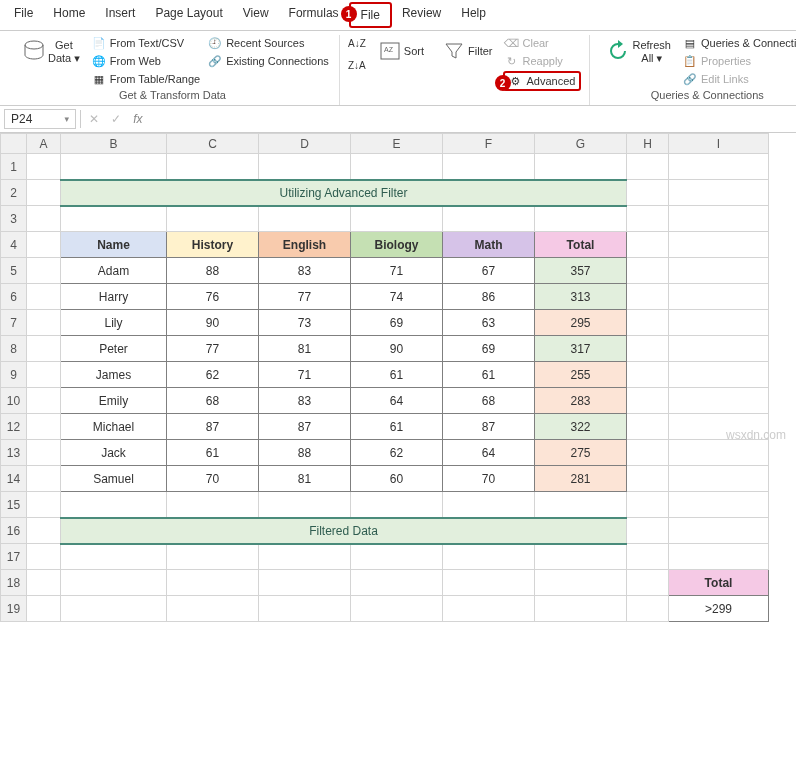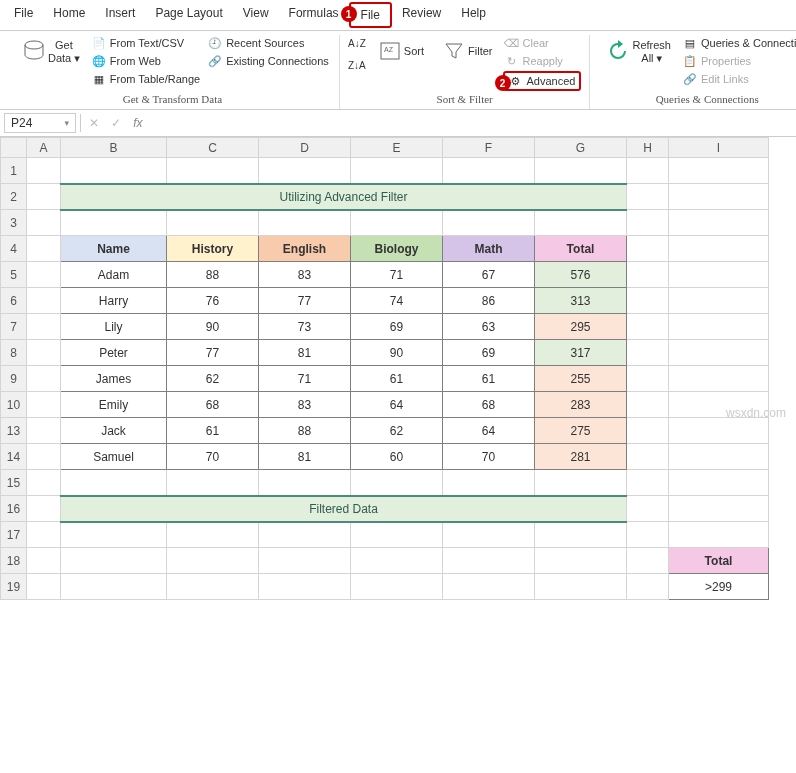--- a/index.html
+++ b/index.html
@@ -9,21 +9,21 @@
   .menubar { display: flex; border-bottom: 1px solid #ccc; padding: 2px 4px; background: #fff; }
   .menu-item { padding: 4px 10px; cursor: pointer; }
   .menu-item.highlighted { border: 2px solid #c00; border-radius: 3px; position: relative; }
   .badge { position: absolute; width: 16px; height: 16px; background: #c00; color: #fff; border-radius: 50%; font-size: 10px; display: flex; align-items: center; justify-content: center; font-weight: bold; }
   .badge1 { left: -10px; top: 2px; }
   
   
   .ribbon { display: flex; border-bottom: 1px solid #ccc; padding: 4px 6px 0; background: #fff; }
   .group { display: flex; flex-direction: column; border-right: 1px solid #ddd; padding: 0 8px; }
   .group-body { display: flex; flex: 1; align-items: flex-start; gap: 4px; }
-  .group-label { text-align: center; font-size: 11px; color: #555; padding: 2px 0 4px; font-family: Liberation Serif, serif; }
+  .group-label { text-align: center; font-size: 11px; color: #555; padding: 2px 0 4px; }
   .vbtn { display: flex; flex-direction: row; align-items: center; padding: 2px 6px; cursor: pointer; }
   .vbtn .icon { width: 28px; height: 28px; display:flex; align-items:center; justify-content:center; }
   .vbtn .lbl { font-size: 11px; text-align: center; line-height: 1.2; margin-top: 2px; }
   .mini-list { display: flex; flex-direction: column; gap: 2px; }
   .mini { display: flex; align-items: center; gap: 4px; font-size: 11px; padding: 1px 2px; cursor: pointer; white-space: nowrap; }
   .mini.disabled { color: #aaa; }
   .mini .mi { width: 14px; height: 14px; display:inline-flex; align-items:center; justify-content:center; }
   .adv-hl { border: 2px solid #c00; border-radius: 3px; position: relative; padding: 1px 4px; }
   .badge2 { left: -10px; top: 2px; }
   
@@ -165,21 +165,20 @@
             <span class="mi">↻</span>
             <span>Reapply</span>
           </div>
         <div class="mini adv-hl">
           <span class="badge badge2">2</span>
           <span class="mi">⚙</span>
             <span>Advanced</span>
         </div>
       </div>
     </div>
-    <div class="group-label">Sort &amp; Filter</div>
   </div>
 
   <div class="group" style="border-right:none;">
     <div class="group-body">
       <div class="vbtn">
         <span class="icon">
           <svg width="24" height="24">
               <path d="M12 4a8 8 0 1 0 8 8h-2a6 6 0 1 1-6-6v3l5-4-5-4z" fill="#2a7"></path>
             </svg>
         </span>
@@ -290,21 +289,21 @@
           <td></td>
         </tr>
         <tr>
           <th>5</th>
           <td></td>
           <td class="dname">Adam</td>
           <td class="dcell">88</td>
           <td class="dcell">83</td>
           <td class="dcell">71</td>
           <td class="dcell">67</td>
-          <td class="dcell bg-lgrn">576</td>
+          <td class="dcell bg-lgrn">357</td>
           <td></td>
           <td></td>
         </tr>
         <tr>
           <th>6</th>
           <td></td>
           <td class="dname">Harry</td>
           <td class="dcell">76</td>
           <td class="dcell">77</td>
           <td class="dcell">74</td>
@@ -355,20 +354,32 @@
           <td class="dname">Emily</td>
           <td class="dcell">68</td>
           <td class="dcell">83</td>
           <td class="dcell">64</td>
           <td class="dcell">68</td>
           <td class="dcell bg-lorg">283</td>
           <td></td>
           <td></td>
         </tr>
         <tr>
+          <th>12</th>
+          <td></td>
+          <td class="dname">Michael</td>
+          <td class="dcell">87</td>
+          <td class="dcell">87</td>
+          <td class="dcell">61</td>
+          <td class="dcell">87</td>
+          <td class="dcell bg-lgrn">322</td>
+          <td></td>
+          <td></td>
+        </tr>
+        <tr>
           <th>13</th>
           <td></td>
           <td class="dname">Jack</td>
           <td class="dcell">61</td>
           <td class="dcell">88</td>
           <td class="dcell">62</td>
           <td class="dcell">64</td>
           <td class="dcell bg-lorg">275</td>
           <td></td>
           <td></td>

